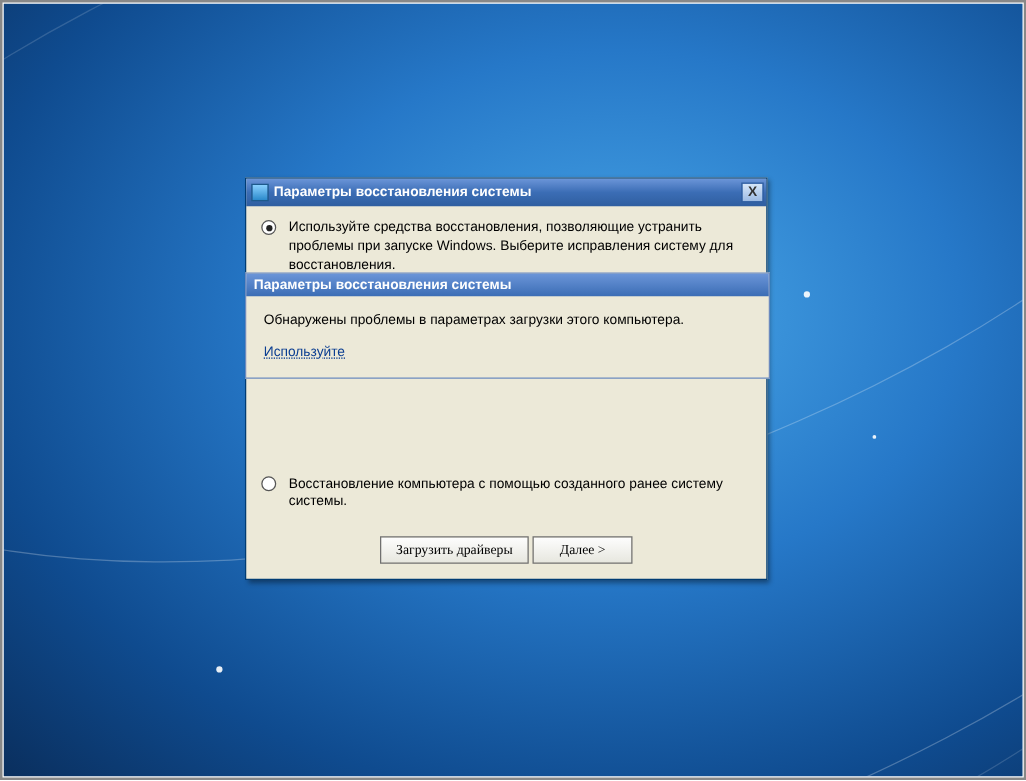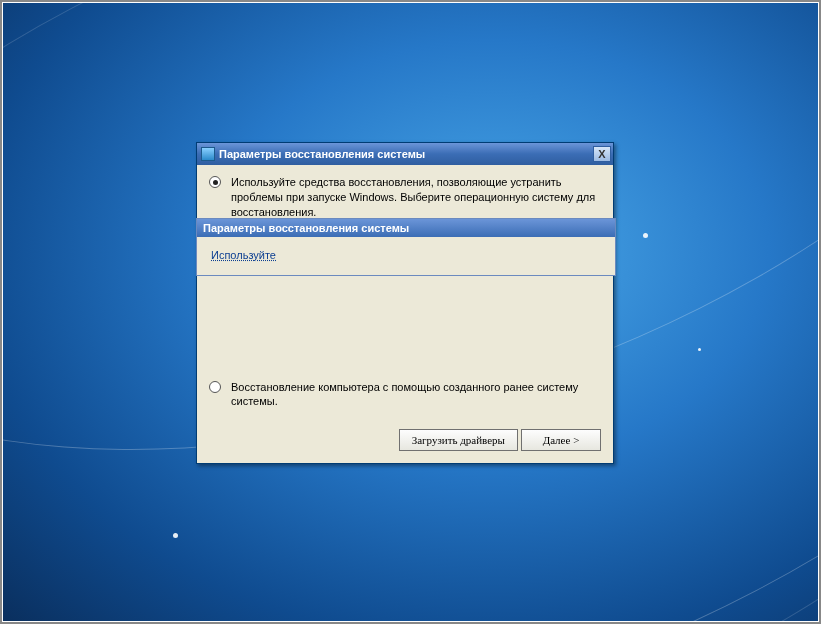--- a/index.html
+++ b/index.html
@@ -73,21 +73,21 @@
 .dlg-body { padding: 10px 12px 12px; }
 .opt-row { display: flex; align-items: flex-start; margin-bottom: 10px; }
 .opt-row.second { margin-top: 160px; }
 .radio {
   width: 12px; height: 12px; border: 1px solid #555; border-radius: 50%;
   background: #fff; margin-right: 10px; margin-top: 1px; flex-shrink: 0;
   display:flex;align-items:center;justify-content:center;
 }
 .radio.checked::after { content:""; width:5px;height:5px;background:#222;border-radius:50%; }
 .opt-text { line-height: 1.35; color: #000; }
-.bottom-buttons { display:flex; justify-content:flex-end; gap:3px; margin-top:20px;}
+.bottom-buttons { display:flex; justify-content:center; gap:3px; margin-top:20px;}
 .btn {
   min-width: 110px; height: 22px;
   background: linear-gradient(#fdfdfd,#e7e7df);
   border: 1px solid #707070;
   font: 11px Tahoma;
   padding: 0 12px;
   cursor: pointer;
 }
 .btn.small { min-width: 80px; }
 
@@ -137,36 +137,37 @@
     <div class="titlebar">
       <div class="ticon"></div>
       <div class="ttext">Параметры восстановления системы</div>
       <div class="closebtn">
         <span>X</span>
       </div>
     </div>
     <div class="dlg-body">
       <div class="opt-row">
         <div class="radio checked"></div>
-        <div class="opt-text">Используйте средства восстановления, позволяющие устранить проблемы при запуске Windows. Выберите операционную систему для восстановления.</div>
+        <div class="opt-text">Используйте средства восстановления, позволяющие устранить проблемы при запуске Windows. Выберите исправления систему для восстановления.</div>
       </div>
 
       <div class="opt-row second">
         <div class="radio"></div>
         <div class="opt-text">Восстановление компьютера с помощью созданного ранее систему системы.</div>
       </div>
 
       <div class="bottom-buttons">
         <button class="btn">Загрузить драйверы</button>
         <button class="btn small">Далее &gt;</button>
       </div>
     </div>
 
     <div class="inner">
       <div class="inner-title">Параметры восстановления системы</div>
       <div class="inner-body">
+        <p>Обнаружены проблемы в параметрах загрузки этого компьютера.</p>
         <span class="linklike">Используйте</span>
       </div>
     </div>
 
   </div>
 </div>
 </div>
 
 </body></html>

